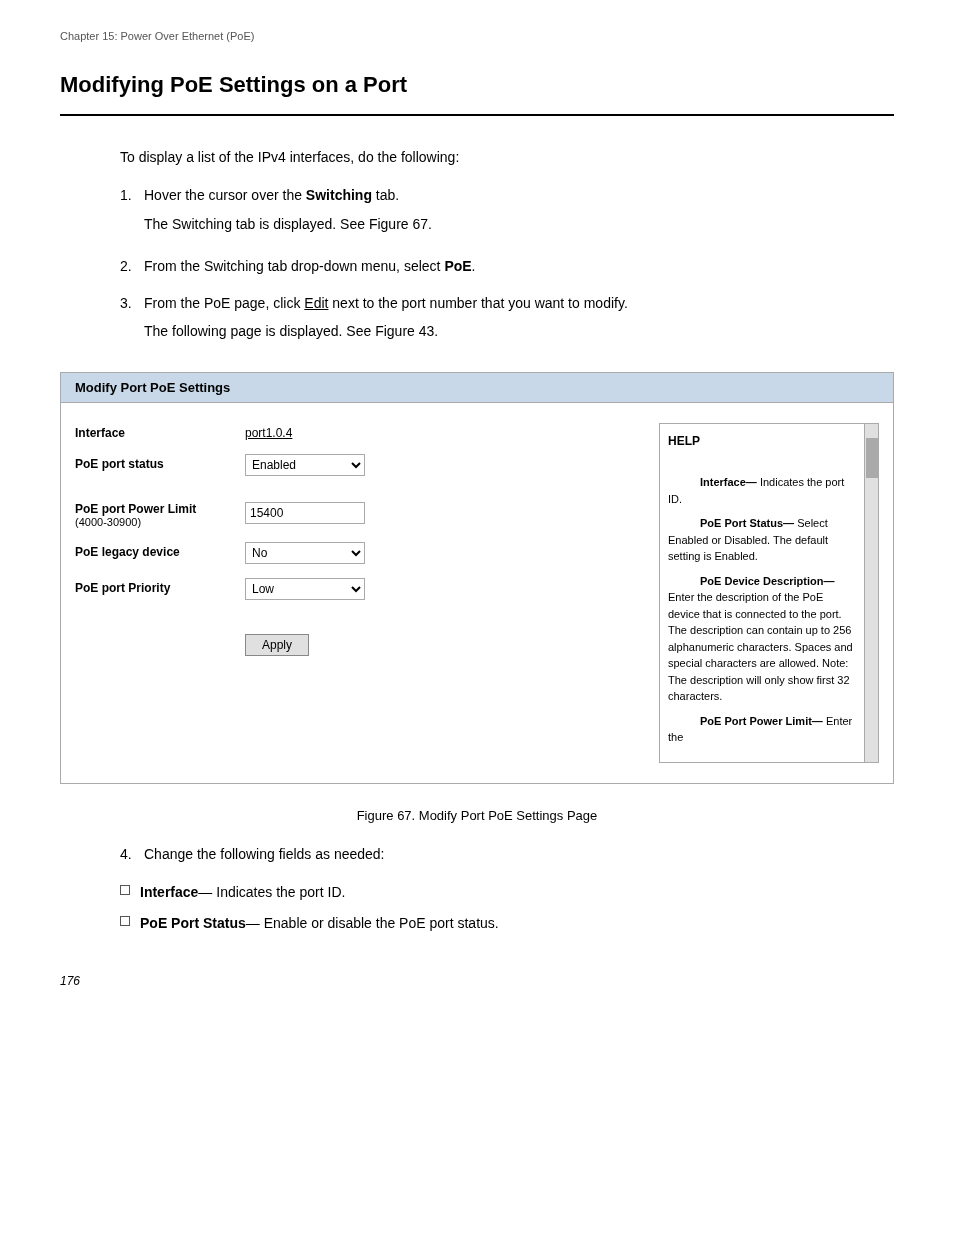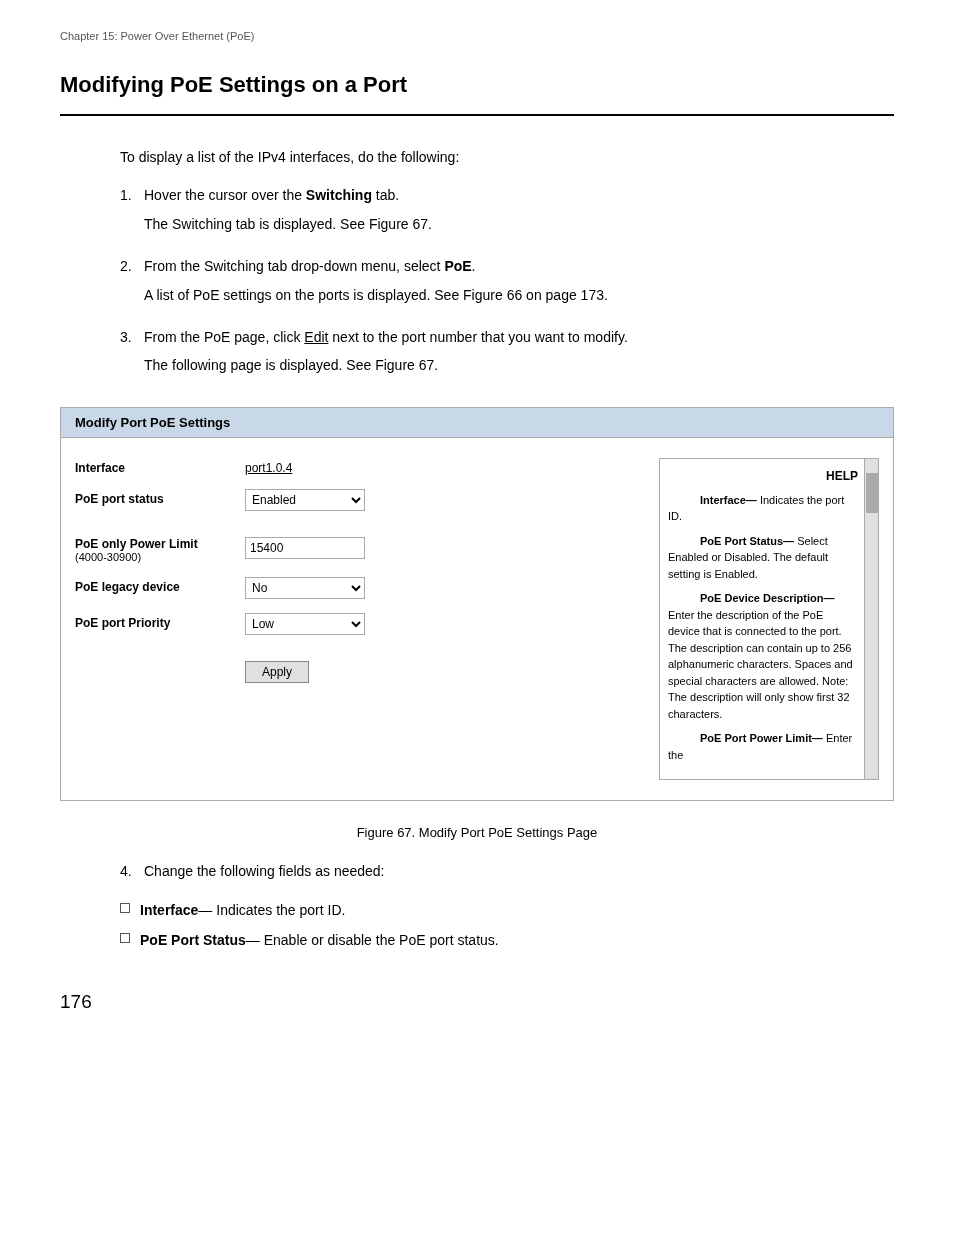--- a/index.html
+++ b/index.html
@@ -104,21 +104,21 @@
       height: 22px;
       width: 120px;
       cursor: pointer;
     }
     .apply-btn {
       border: 1px solid #888;
       background: #e0e0e0;
       padding: 3px 16px;
       font-size: 12px;
       cursor: pointer;
-      margin-top: 10px;
+      margin-top: 18px;
     }
     .help-panel {
       width: 220px;
       border: 1px solid #aaa;
       background: #fff;
       font-size: 11px;
       line-height: 1.5;
       max-height: 340px;
       overflow: hidden;
       position: relative;
@@ -140,22 +140,21 @@
       height: 40px;
       background: #aaa;
       margin-top: 14px;
     }
     .help-content {
       padding: 8px 20px 8px 8px;
     }
     .help-title {
       font-weight: bold;
       font-size: 12px;
-      margin-bottom: 7px;
-      text-align: right;
+      margin-bottom: 24px;
     }
     .help-section {
       margin-bottom: 8px;
     }
     .help-section-title {
       font-weight: bold;
       padding-left: 32px;
     }
     .figure-caption {
       text-align: center;
@@ -175,21 +174,22 @@
     .bullet-icon {
       margin-right: 10px;
       margin-top: 4px;
       width: 10px;
       height: 10px;
       border: 1px solid #555;
       flex-shrink: 0;
     }
     .page-number {
       margin-top: 40px;
-      font-size: 19px;
+      font-size: 12px;
+      font-style: italic;
     }
     b { font-weight: bold; }
     u { text-decoration: underline; }
     .poe-power-label {
       font-weight: bold;
       font-size: 12px;
       width: 170px;
       flex-shrink: 0;
     }
     .poe-power-label-sub {
@@ -213,29 +213,28 @@
     <div class="step-content">
       <span>Hover the cursor over the </span><b>Switching</b><span> tab.</span>
       <div class="step-sub">The Switching tab is displayed. See Figure 67.</div>
     </div>
   </div>
 
   <div class="step">
     <div class="step-num">2.</div>
     <div class="step-content">
       <span>From the Switching tab drop-down menu, select </span><b>PoE</b><span>.</span>
-      <div class="step-sub">A list of PoE settings on the ports is displayed. See Figure 66 on page 173.</div>
     </div>
   </div>
 
   <div class="step">
     <div class="step-num">3.</div>
     <div class="step-content">
       <span>From the PoE page, click </span><u>Edit</u><span> next to the port number that you want to modify.</span>
-      <div class="step-sub">The following page is displayed. See Figure 67.</div>
+      <div class="step-sub">The following page is displayed. See Figure 43.</div>
     </div>
   </div>
 
 </div>
 
 <div class="figure-box">
   <div class="figure-title-bar">Modify Port PoE Settings</div>
   <div class="figure-content">
 
     <div class="form-panel">
@@ -251,21 +250,21 @@
           <option>Enabled</option>
           <option>Disabled</option>
         </select>
       </div>
 
 
       <div style="height:12px;"></div>
 
       <div class="form-row">
         <div style="flex-shrink:0;width:170px;">
-          <div class="poe-power-label">PoE only Power Limit</div>
+          <div class="poe-power-label">PoE port Power Limit</div>
           <div class="poe-power-label-sub">(4000-30900)</div>
         </div>
         <input class="form-input" type="text" value="15400" style="">
       </div>
 
       <div class="form-row">
         <div class="form-label">PoE legacy device</div>
         <select class="form-select">
           <option>No</option>
           <option>Yes</option>

